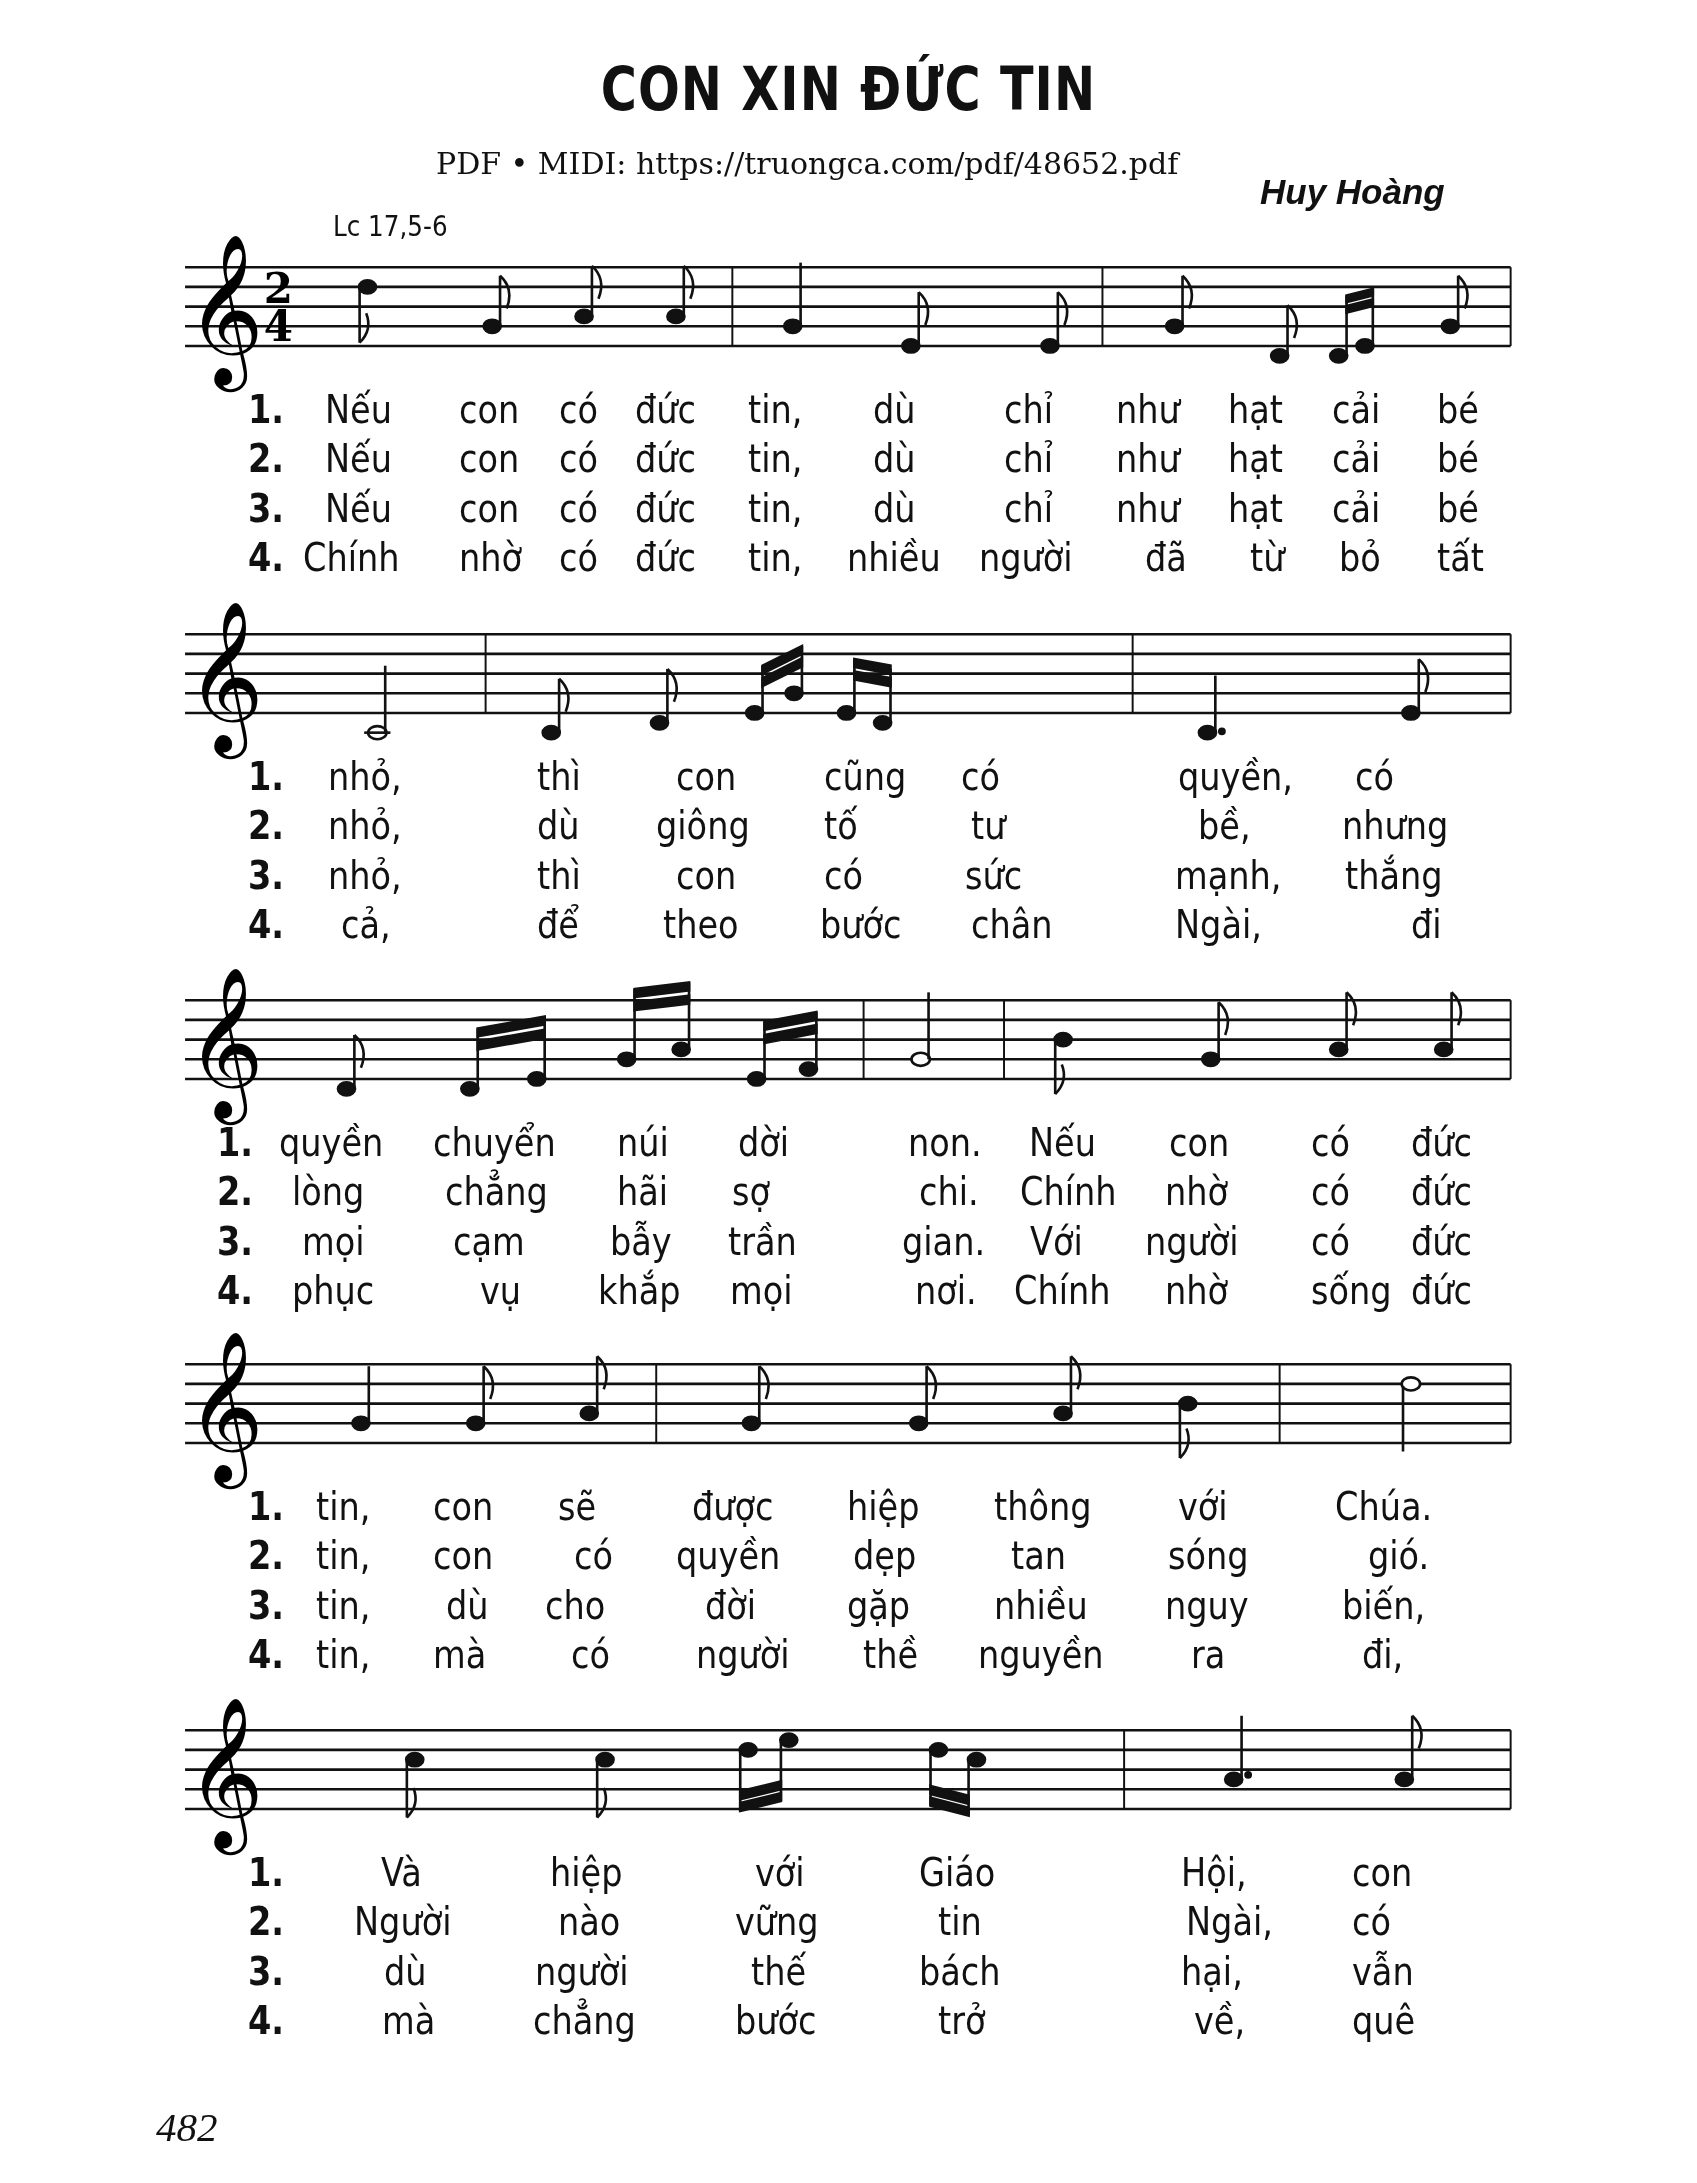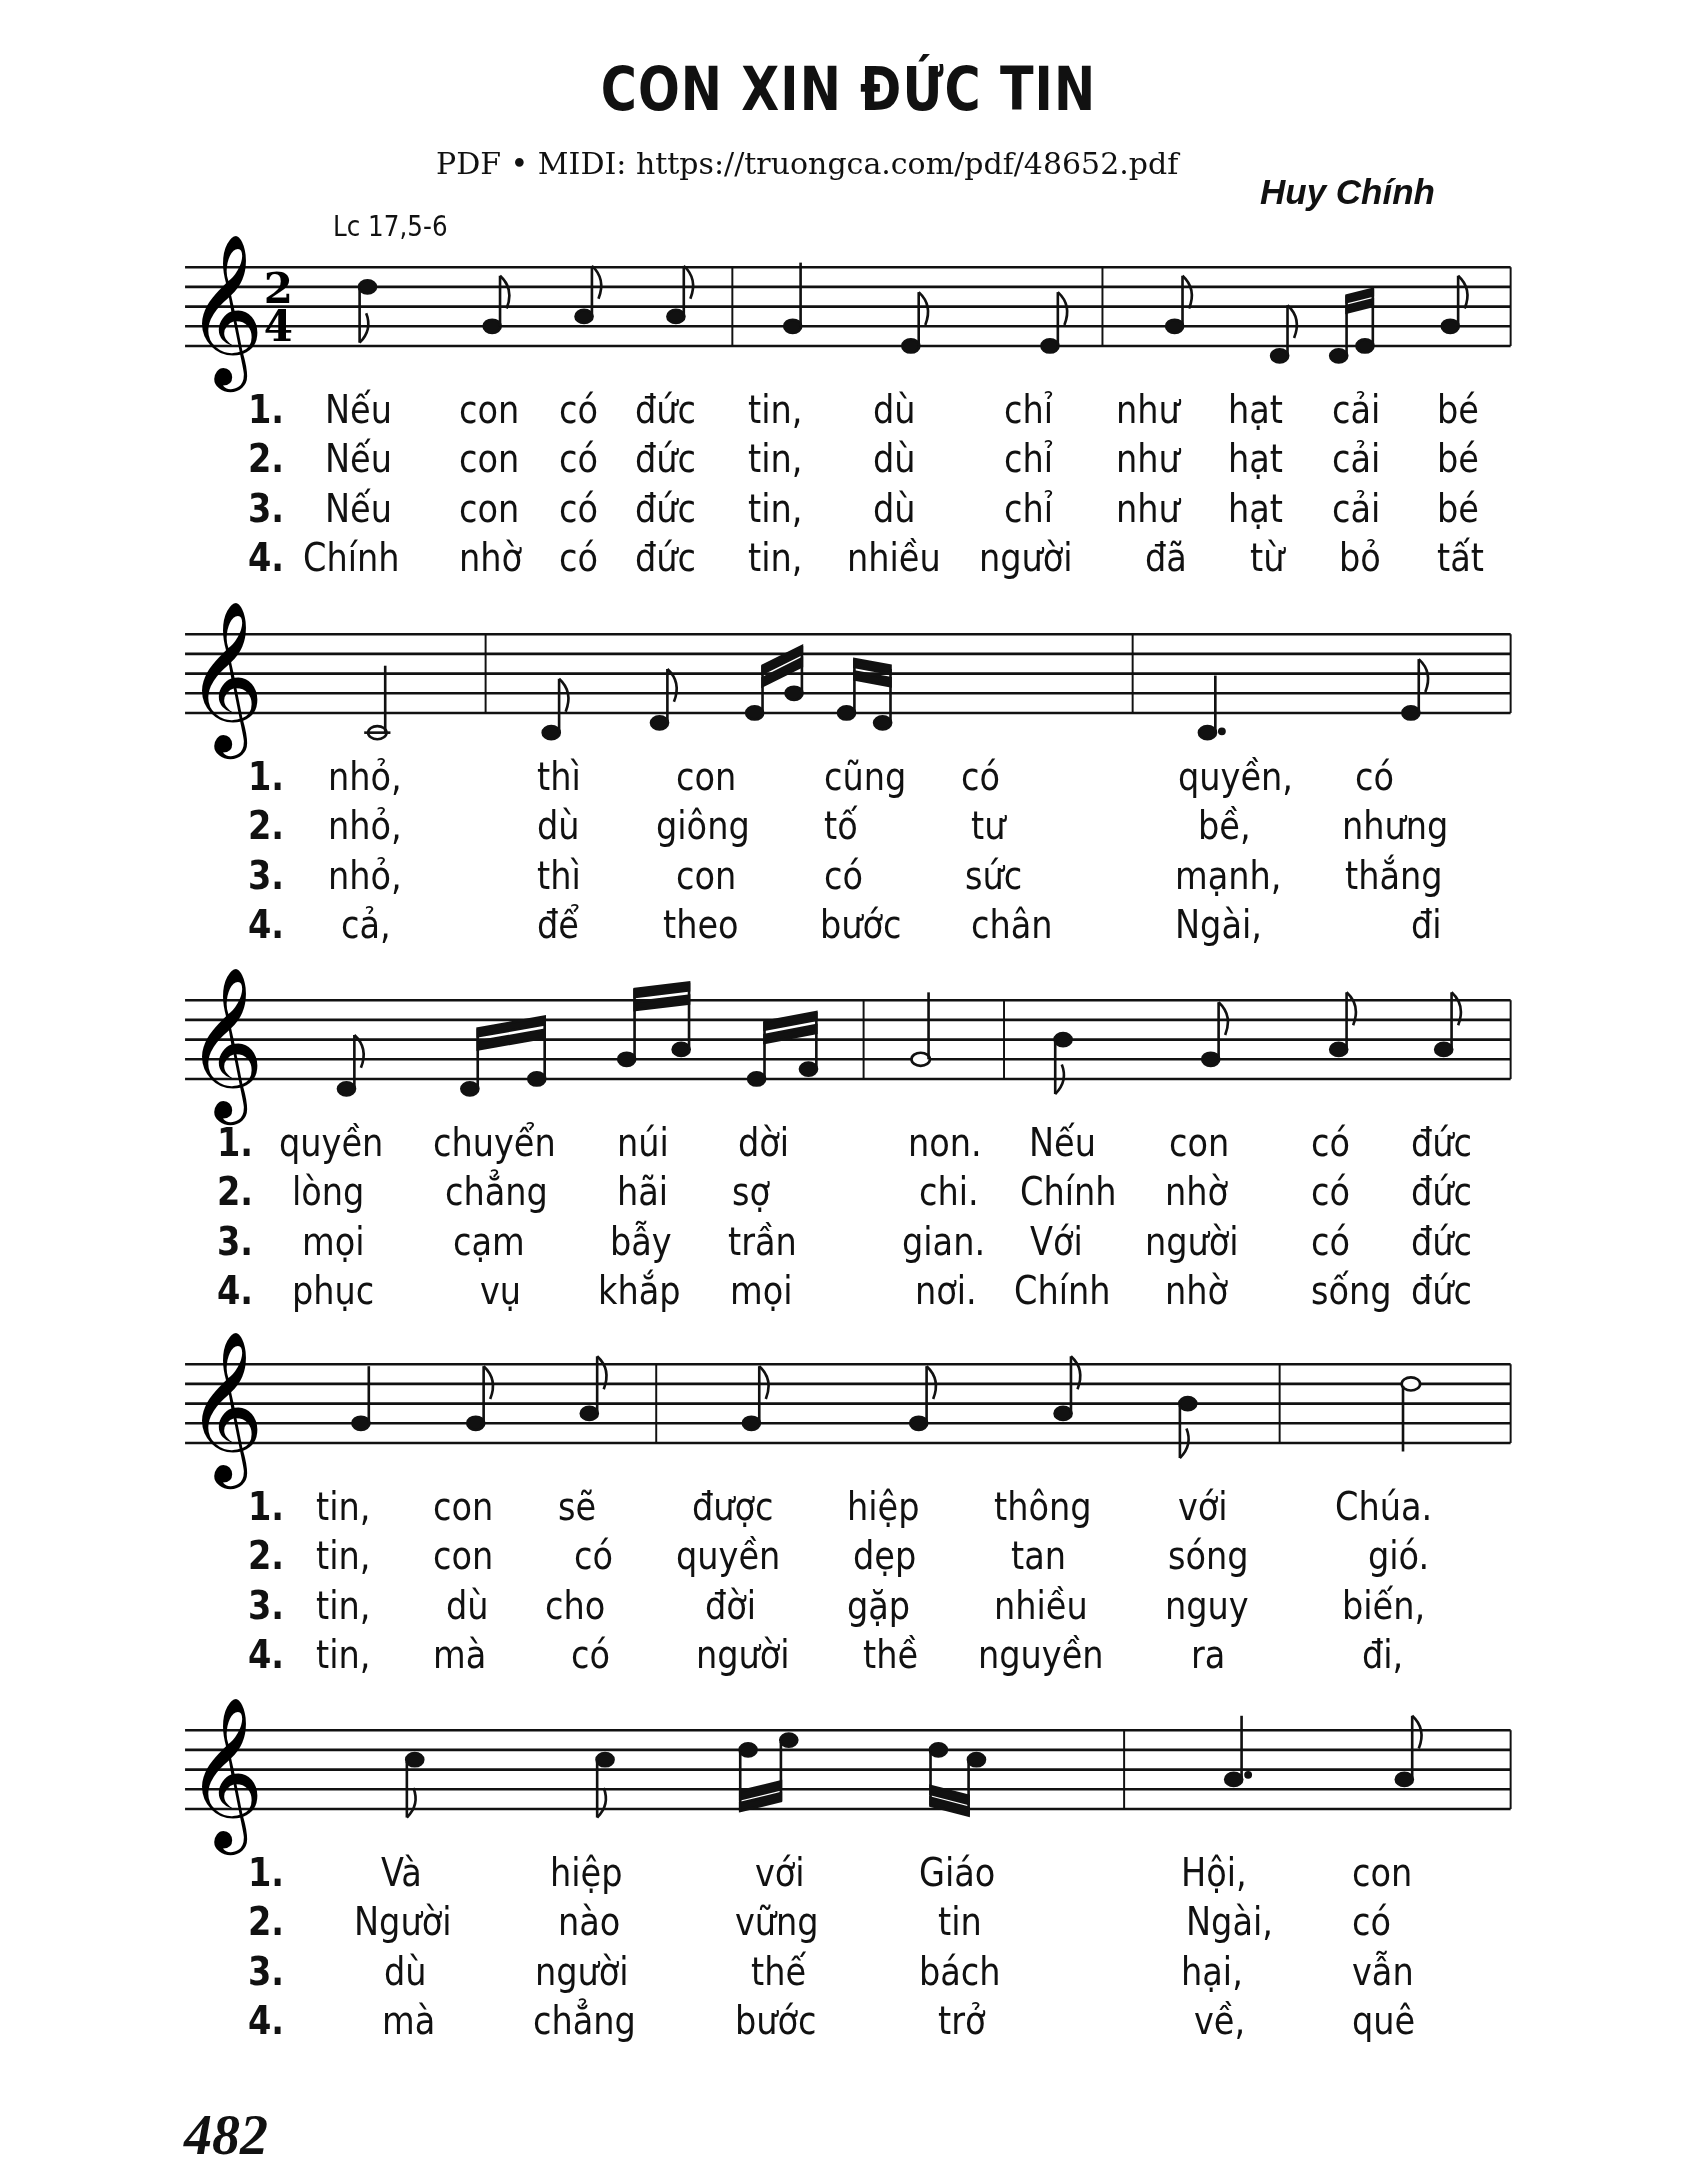--- a/index.html
+++ b/index.html
@@ -6,28 +6,28 @@
   body{width:1697px;height:2183px;position:relative;overflow:hidden;font-family:"DejaVu Sans",sans-serif;color:#111;}
   .title{position:absolute;left:0;width:1697px;top:54px;text-align:center;font-family:"DejaVu Sans",sans-serif;font-size:60px;font-weight:bold;letter-spacing:1.3px;transform:scaleX(0.82);transform-origin:center;}
   .source{position:absolute;left:436px;top:146px;font-family:"DejaVu Serif",serif;font-size:30px;white-space:nowrap;}
   .composer{position:absolute;left:1260px;top:172px;font-family:"Liberation Sans",sans-serif;font-size:35px;font-weight:bold;font-style:italic;}
   .ref{position:absolute;left:333px;top:209px;font-family:"DejaVu Sans",sans-serif;font-size:29px;transform:scaleX(0.85);transform-origin:left;}
   .system{position:absolute;left:0;width:1697px;}
   svg.staff{position:absolute;left:0;top:0;}
   .lyric-row{position:absolute;left:0;height:46px;font-family:"DejaVu Sans",sans-serif;font-size:39px;}
   .lyric-row span{position:absolute;white-space:nowrap;transform:scaleX(0.86);transform-origin:left;}
   .vn{font-weight:bold;}
-  .page-num{position:absolute;left:184px;top:2103px;font-family:"Liberation Serif",serif;font-size:56px;font-weight:bold;font-style:italic;}
+  .page-num{position:absolute;left:156px;top:2103px;font-family:"Liberation Serif",serif;font-size:41px;font-weight:normal;font-style:italic;}
 </style>
 </head>
 <body>
 
 <div class="title">CON XIN ĐỨC TIN</div>
 <div class="source">PDF • MIDI: https://truongca.com/pdf/48652.pdf</div>
-<div class="composer">Huy Chính</div>
+<div class="composer">Huy Hoàng</div>
 <div class="ref">Lc 17,5-6</div>
 
 <div class="system" style="top:0;">
   <svg class="staff" width="1697" height="394" viewBox="0 0 2586 600">
     <g stroke="#111" stroke-width="4">
       <line x1="282" y1="407" x2="2302" y2="407"></line>
         <line x1="282" y1="437" x2="2302" y2="437"></line>
       <line x1="282" y1="467" x2="2302" y2="467"></line>
         <line x1="282" y1="497" x2="2302" y2="497"></line>
       <line x1="282" y1="527" x2="2302" y2="527"></line>

